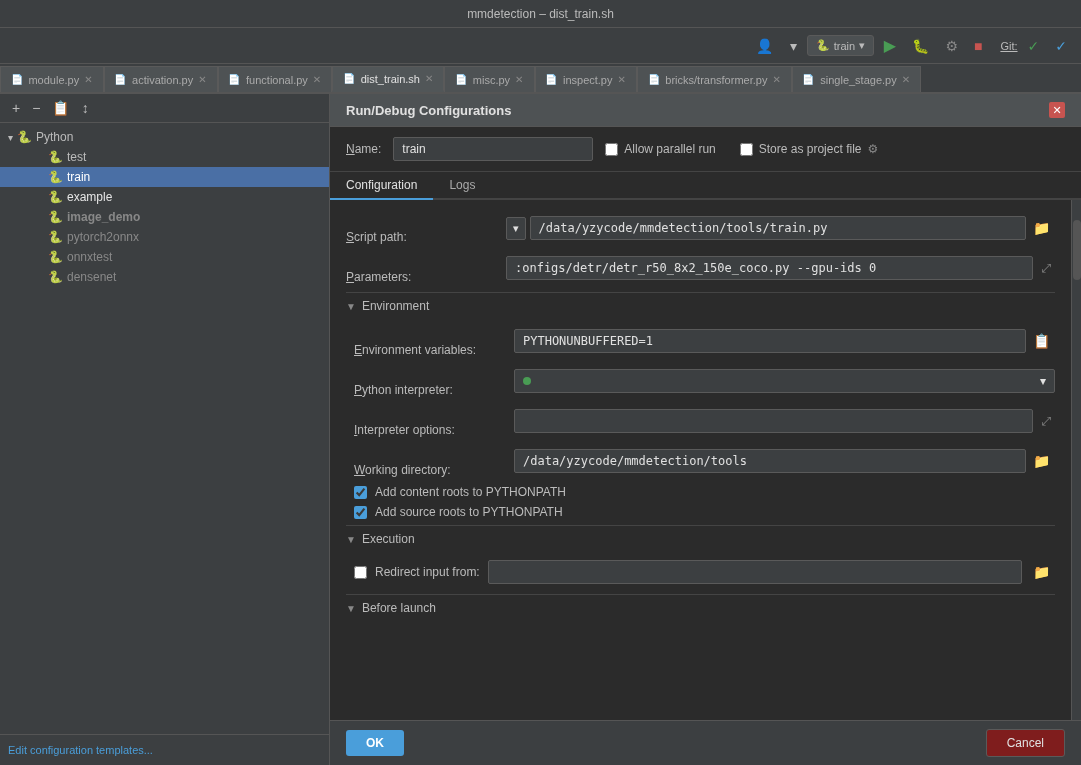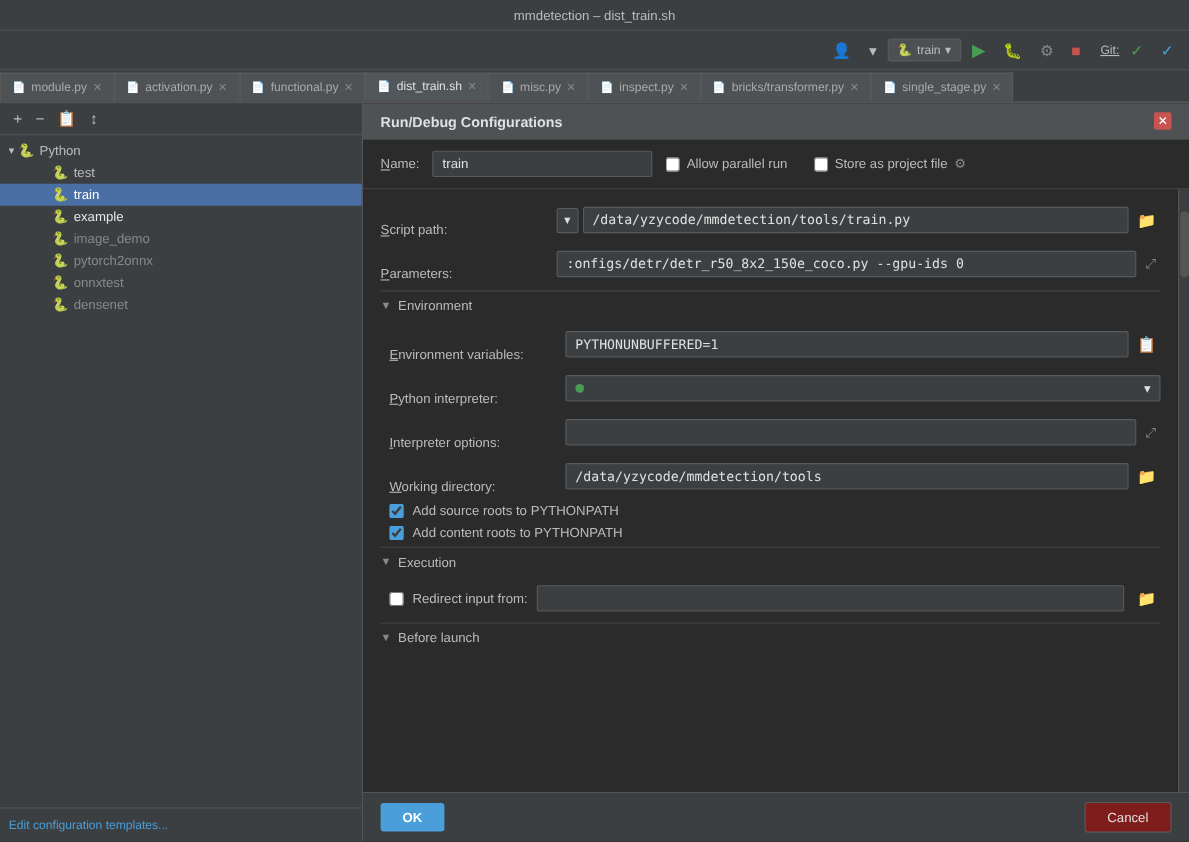--- a/index.html
+++ b/index.html
@@ -530,21 +530,21 @@
       <div class="tree-item">
         <span class="indent"></span>
         <span class="indent"></span>
         <span class="icon script-icon" style="color:#aaa;">🐍</span>
         <span style="color:#e5e5e5;">example</span>
       </div>
       <div class="tree-item">
         <span class="indent"></span>
         <span class="indent"></span>
         <span class="icon" style="color:#aaa;">🐍</span>
-        <span style="color:#888;">image_demo</span>
+        <span style="color:#888;font-weight:bold;">image_demo</span>
       </div>
       <div class="tree-item">
         <span class="indent"></span>
         <span class="indent"></span>
         <span class="icon" style="color:#aaa;">🐍</span>
         <span style="color:#888;">pytorch2onnx</span>
       </div>
       <div class="tree-item">
         <span class="indent"></span>
         <span class="indent"></span>
@@ -579,20 +579,28 @@
         <input type="checkbox" style="">
         <span>Allow parallel run</span>
       </div>
       <div class="checkbox-group" style="margin-left:12px;">
         <input type="checkbox" style="">
         <span>Store as project file</span>
         <span class="gear-icon">⚙</span>
       </div>
     </div>
 
+    <div class="inner-tabs">
+      <div class="inner-tab active">
+        <span>Configuration</span>
+      </div>
+      <div class="inner-tab">
+        <span>Logs</span>
+      </div>
+    </div>
 
     <div style="display:flex;flex:1;overflow:hidden;">
       <div class="config-content">
 
         <div class="form-row">
           <div class="form-label">
             <span style="text-decoration:underline;">S</span>cript path:
           </div>
           <div class="form-field">
             <button class="dropdown-btn">▾</button>
@@ -654,27 +662,27 @@
             <div class="form-label">
               <span style="text-decoration:underline;">W</span>orking directory:
             </div>
             <div class="form-field">
               <input class="text-input" type="text" value="/data/yzycode/mmdetection/tools" style="">
               <button class="folder-btn">📁</button>
             </div>
           </div>
 
           <div class="checkbox-row">
+            <input type="checkbox" id="cb-content" checked="" style="">
+            <label for="cb-content">Add content roots to PYTHONPATH</label>
+          </div>
+
+          <div class="checkbox-row">
             <input type="checkbox" id="cb-source" checked="" style="">
             <label for="cb-source">Add source roots to PYTHONPATH</label>
-          </div>
-
-          <div class="checkbox-row">
-            <input type="checkbox" id="cb-content" checked="" style="">
-            <label for="cb-content">Add content roots to PYTHONPATH</label>
           </div>
         </div>
 
         <div class="section-header">
           <span class="section-arrow">▼</span>
           <span>Execution</span>
         </div>
 
         <div class="section-content">
 

